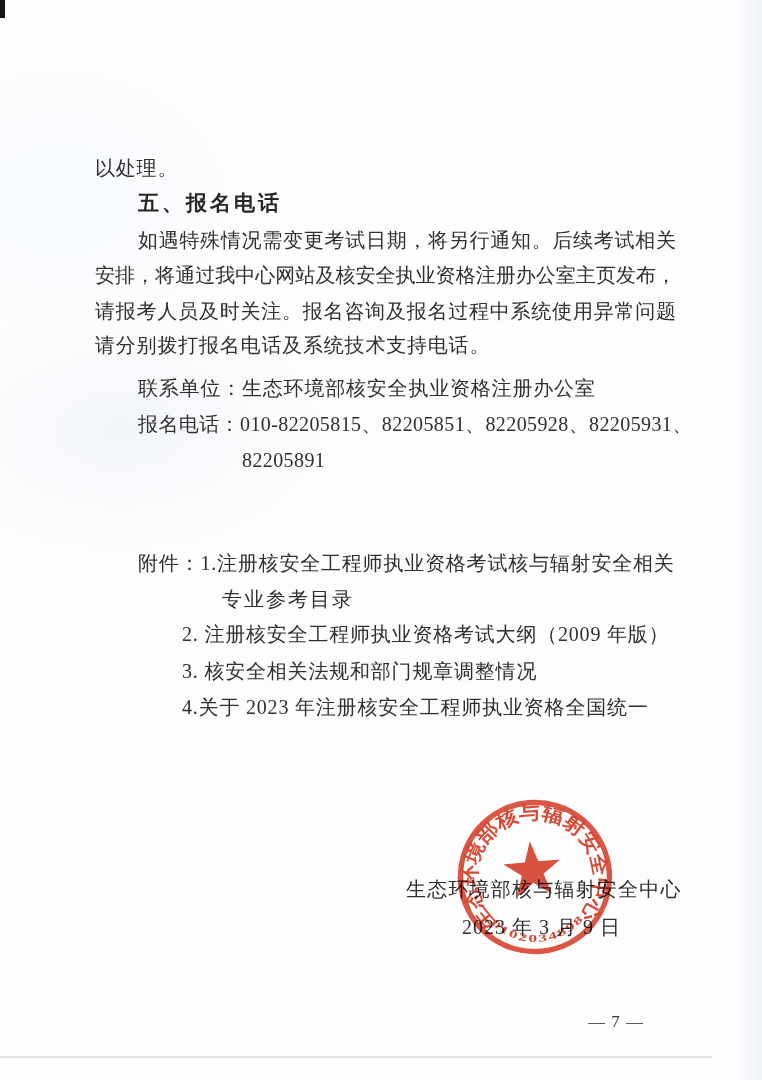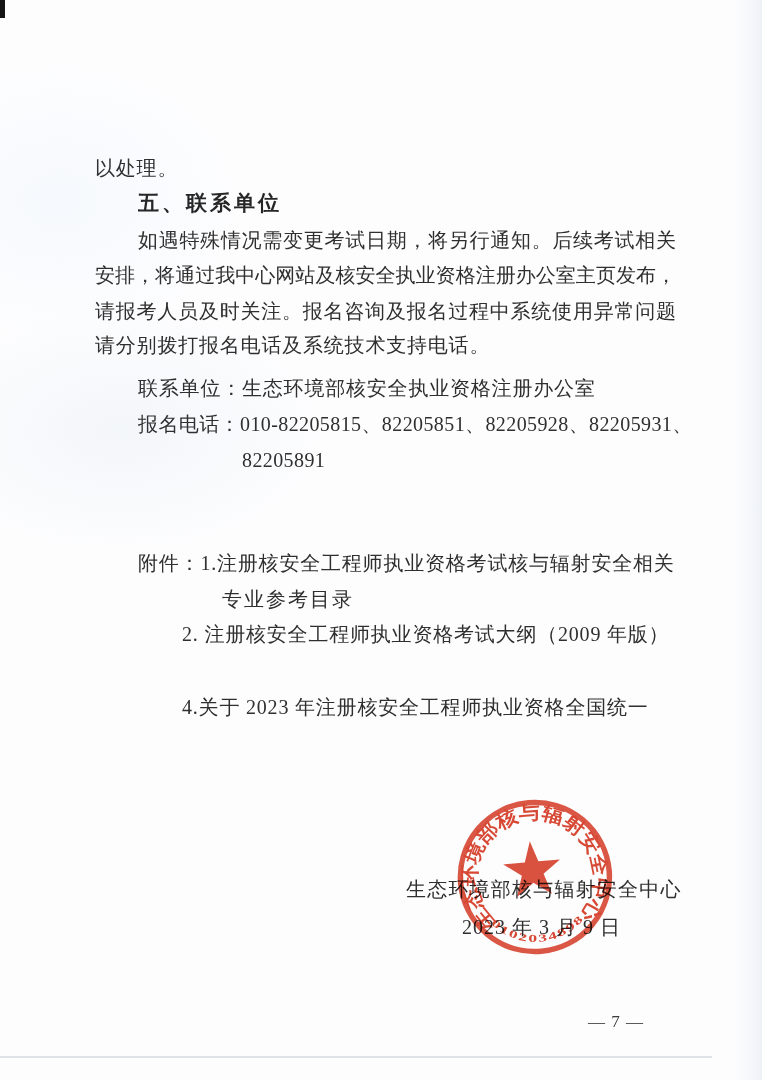--- a/index.html
+++ b/index.html
@@ -67,36 +67,37 @@
 </style>
 </head>
 <body>
 
 <div class="page">
 
   <div class="scan-corner-mark"></div>
 
   <div class="line" style="top:155px;left:95px;">以处理。</div>
 
-  <div class="line heading" style="top:190px;left:138px;">五、联系单位</div>
+  <div class="line heading" style="top:190px;left:138px;">五、报名电话</div>
 
   <div class="line just" style="top:227px;left:138px;width:538px;">如遇特殊情况需变更考试日期，将另行通知。后续考试相关</div>
   <div class="line just" style="top:298px;left:95px;width:581px;">请报考人员及时关注。报名咨询及报名过程中系统使用异常问题</div>
   <div class="line just" style="top:262px;left:95px;width:581px;">安排，将通过我中心网站及核安全执业资格注册办公室主页发布，</div>
   <div class="line" style="top:375px;left:138px;">联系单位：生态环境部核安全执业资格注册办公室</div>
 
   <div class="line" style="top:332px;left:95px;">请分别拨打报名电话及系统技术支持电话。</div>
   <div class="line" style="top:411px;left:138px;letter-spacing:0.4px;">报名电话：010-82205815、82205851、82205928、82205931、</div>
   <div class="line" style="top:447px;left:242px;letter-spacing:0.4px;">82205891</div>
 
   <div class="line" style="top:550px;left:138px;">
     <span>附件：</span><span>1.注册核安全工程师执业资格考试核与辐射安全相关</span>
   </div>
   <div class="line" style="top:586px;left:222px;letter-spacing:2px;">专业参考目录</div>
   <div class="line" style="top:621px;left:182px;">2. 注册核安全工程师执业资格考试大纲（2009 年版）</div>
+  <div class="line" style="top:658px;left:182px;">3. 核安全相关法规和部门规章调整情况</div>
   <div class="line" style="top:694px;left:182px;">4.关于 2023 年注册核安全工程师执业资格全国统一</div>
 
   <div class="line" style="top:876px;left:406px;letter-spacing:1.2px;">生态环境部核与辐射安全中心</div>
   <div class="line" style="top:914px;left:462px;letter-spacing:1px;">2023 年 3 月 9 日</div>
 
   <svg class="seal" viewBox="0 0 200 200">
     <g transform="translate(100,100)">
       <circle cx="0" cy="-1" r="74.5" fill="none" stroke="#d63b25" stroke-width="5.5" opacity="0.92"></circle>
       <polygon fill="#d63b25" opacity="0.95" transform="translate(-2,-7) scale(1.0)" points="0,-30 6.8,-9.3 28.5,-9.3 10.9,3.6 17.6,24.3 0,11.5 -17.6,24.3 -10.9,3.6 -28.5,-9.3 -6.8,-9.3"></polygon>
       <defs>

